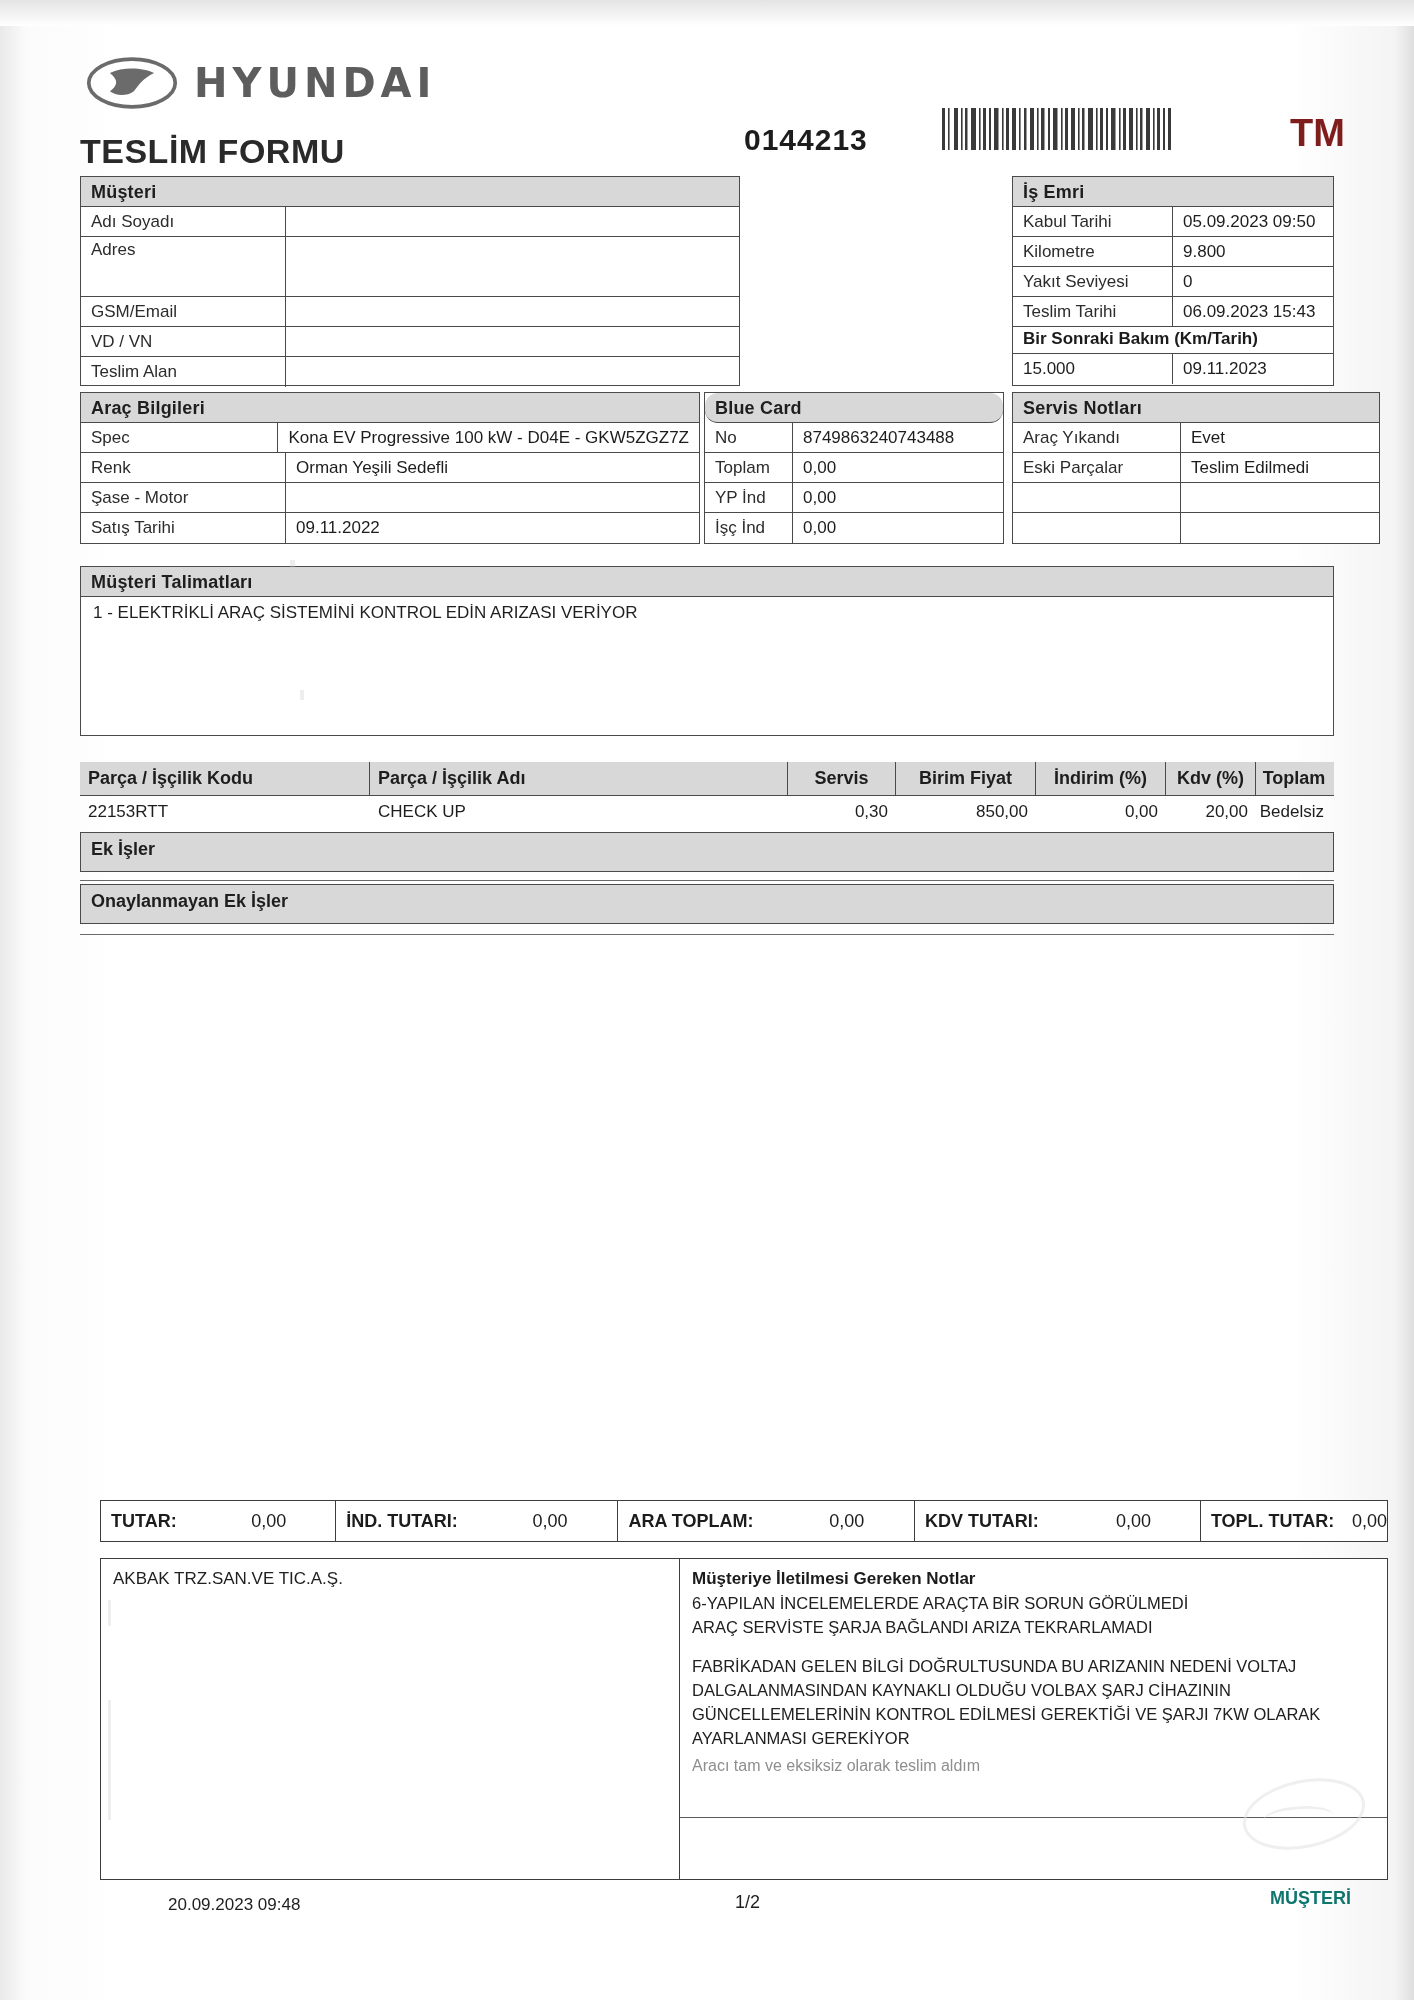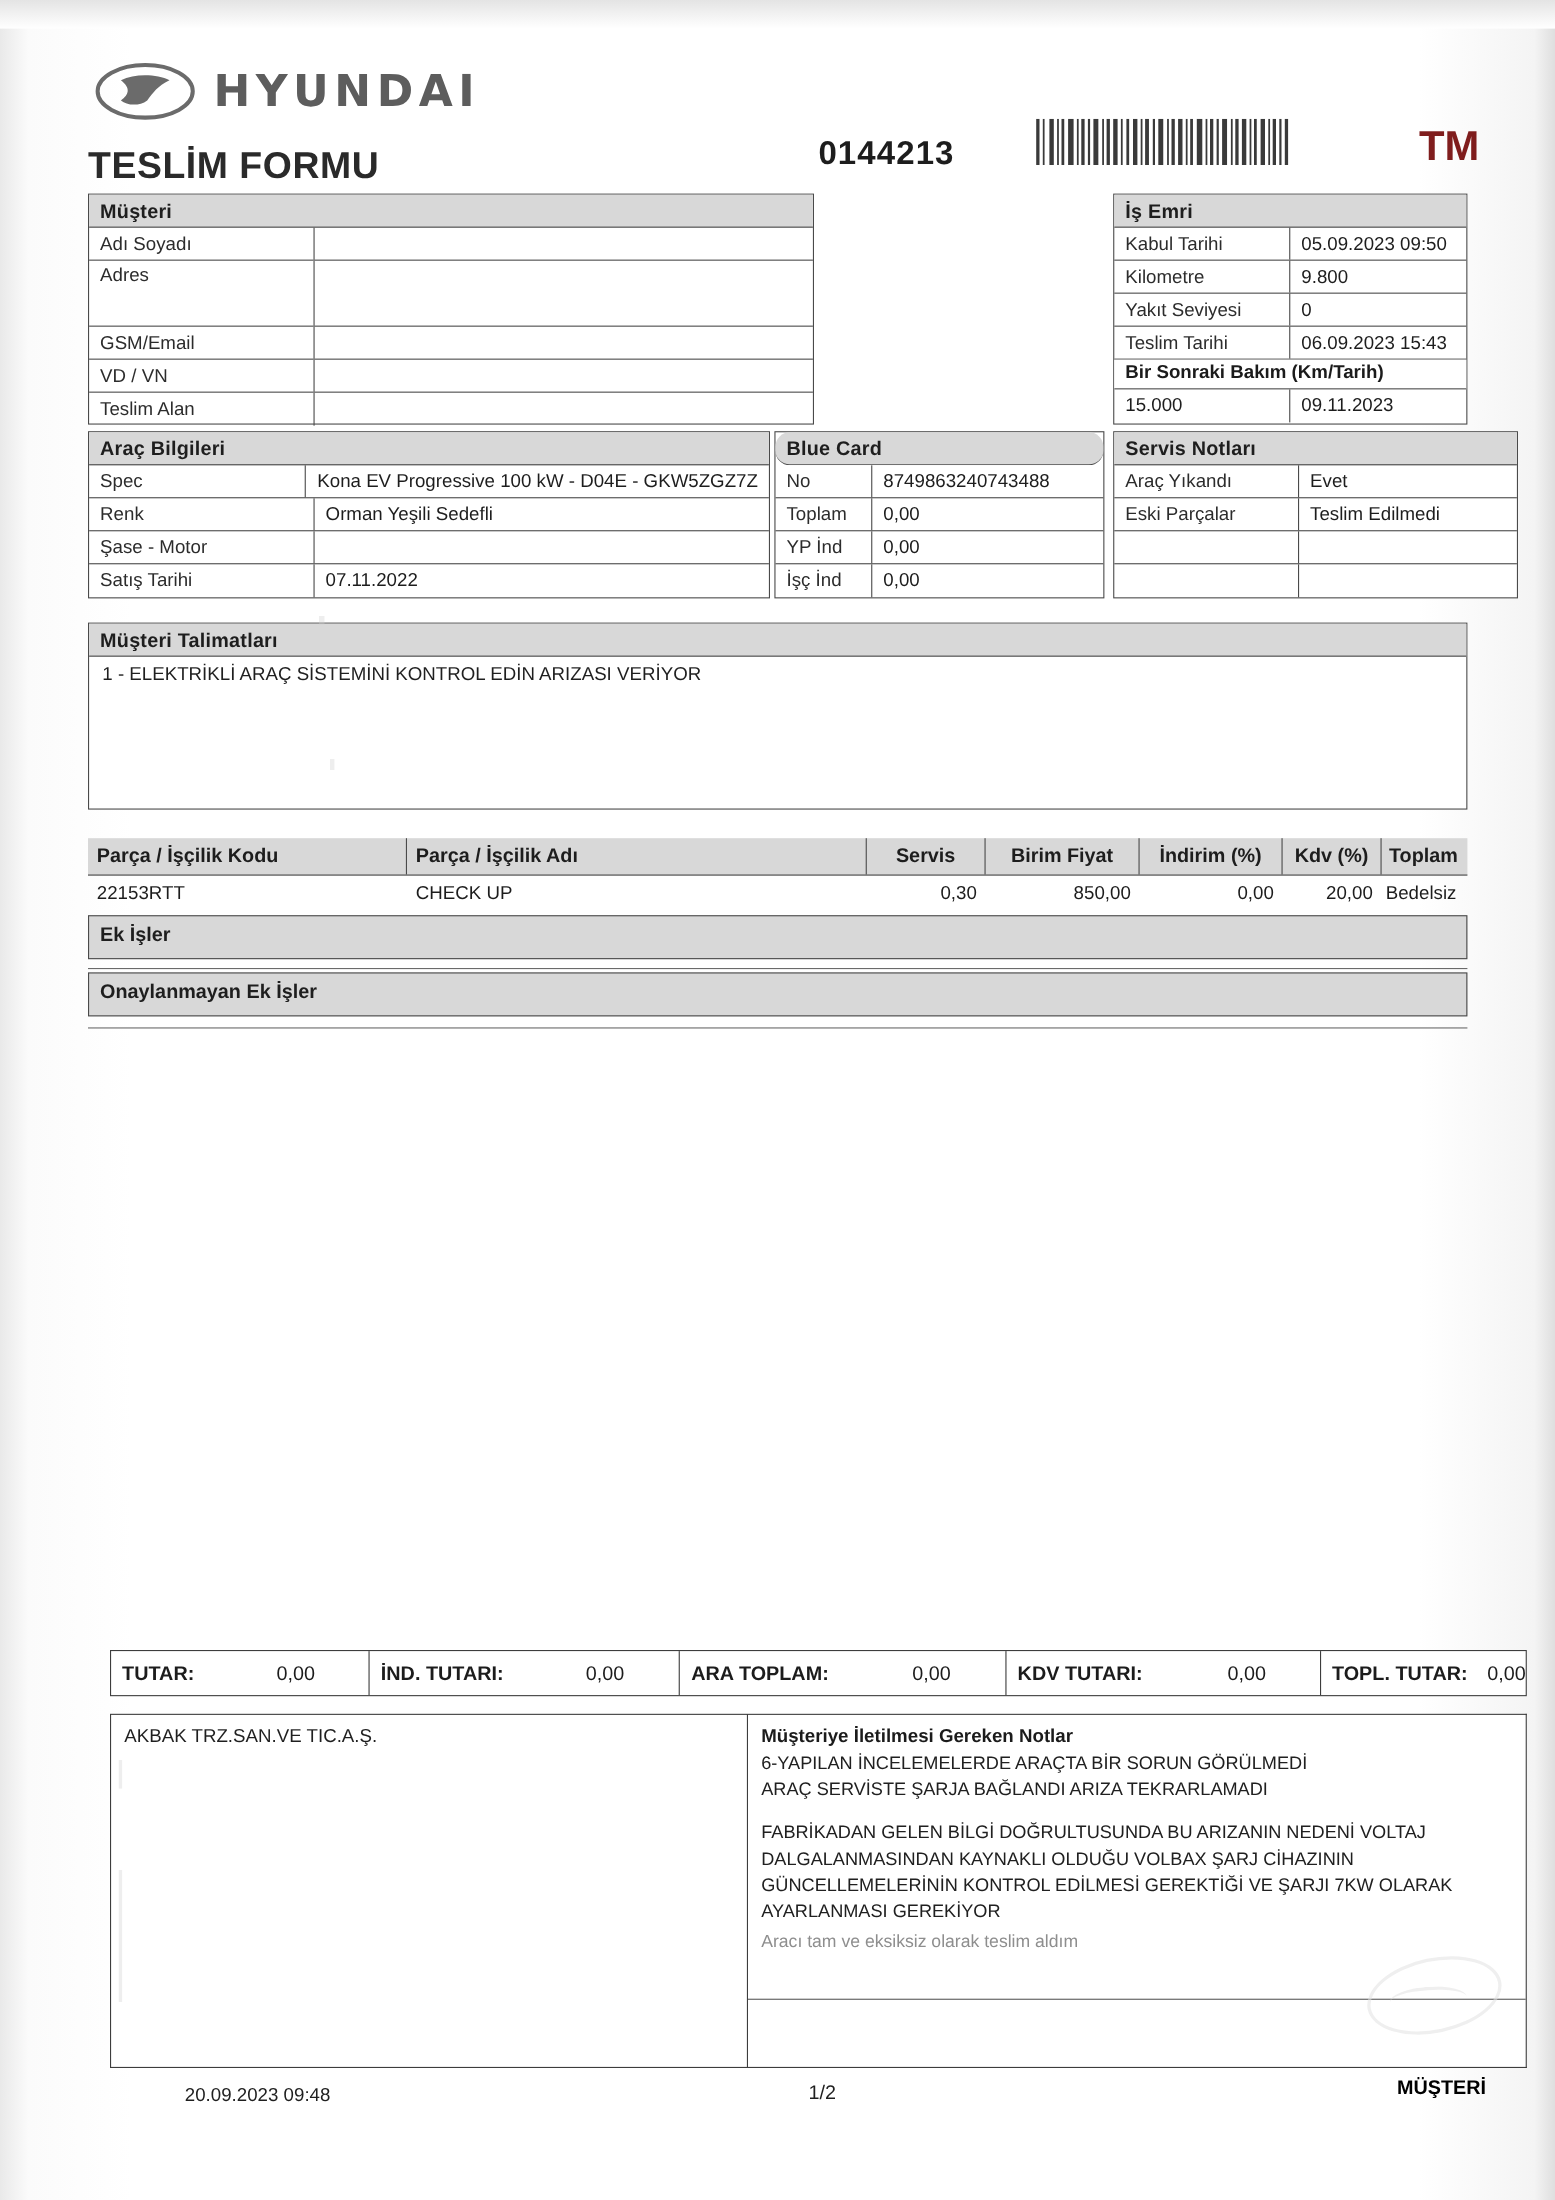--- a/index.html
+++ b/index.html
@@ -109,21 +109,21 @@
   .dealer-name{font-size:17px;color:#1f1f1f;padding:10px 12px;}
   #notes-block{left:680px;top:1558px;width:708px;height:322px;border:1.3px solid #3d3d3d;border-left:none;box-sizing:border-box;background:#fff;}
   .notes-title{font-size:17px;font-weight:700;color:#1b1b1b;padding:10px 12px 2px 12px;}
   .notes-line{font-size:16.5px;color:#202020;padding:1px 12px;line-height:1.35;}
   .notes-gap{height:14px;}
   .notes-faint{font-size:16px;color:#8e8e8e;padding:6px 12px 0 12px;}
   .notes-sep{position:absolute;left:0;right:0;height:1.1px;background:#5a5a5a;}
 
   .footer-date{left:168px;top:1895px;font-size:17px;color:#1f1f1f;}
   .footer-page{left:735px;top:1892px;font-size:18px;color:#1f1f1f;}
-  .footer-cust{left:1270px;top:1888px;font-size:18px;font-weight:700;color:#000000;}
+  .footer-cust{left:1270px;top:1888px;font-size:18px;font-weight:700;color:#0f766e;}
 
   
   .smudge{position:absolute;background:#cfcfcf;opacity:.35;}
   .signature-ghost{position:absolute;left:1242px;top:1780px;width:118px;height:62px;
     border-radius:50%;border:3px solid #e2e2e2;transform:rotate(-12deg);opacity:.55;}
   .signature-ghost:after{content:"";position:absolute;left:18px;top:22px;width:70px;height:20px;
     border-top:3px solid #e2e2e2;border-radius:50%;transform:rotate(8deg);}
 </style>
 </head>
 <body>
@@ -296,21 +296,21 @@
           </div>
         <div class="v">
             <span class="rowvalue"></span>
           </div>
       </div>
       <div class="vb-row last">
         <div class="l">
             <span class="rowlabel">Satış Tarihi</span>
           </div>
         <div class="v">
-            <span class="rowvalue">07.11.2022</span>
+            <span class="rowvalue">09.11.2022</span>
           </div>
       </div>
     </div>
 
     <div class="abs box" id="bluecard-block">
       <div class="bandhdr">Blue Card</div>
       <div class="bc-row">
         <div class="l">
             <span class="rowlabel">No</span>
           </div>

